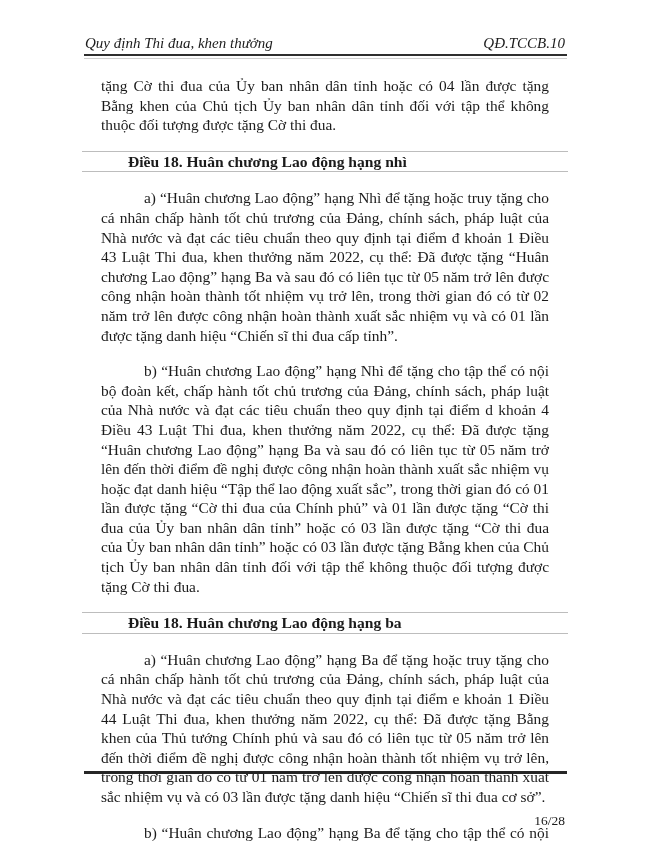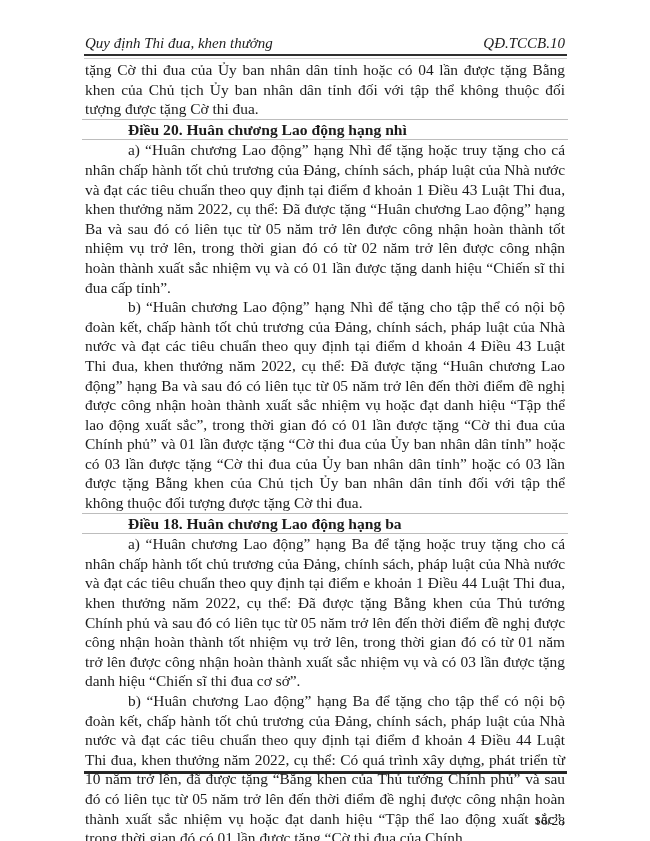--- a/index.html
+++ b/index.html
@@ -47,21 +47,21 @@
   .doc-body {
     position: absolute;
     left: 85px;
     top: 60px;
     width: 480px;
     font-size: 15.4px;
     line-height: 19.6px;
     text-align: justify;
   }
   .para {
-    margin: 0;
+    margin: 16px;
     padding: 0;
     text-indent: 43px;
   }
   .para.continuation {
     text-indent: 0;
   }
   .article-heading {
     margin: 0;
     padding: 0;
     font-size: 15.6px;
@@ -101,21 +101,21 @@
   </div>
   <div class="header-rule"></div>
   <div class="header-rule-echo"></div>
 
   <div class="doc-body">
 
     <p class="para continuation">tặng Cờ thi đua của Ủy ban nhân dân tỉnh hoặc có 04 lần được tặng Bằng khen của Chủ tịch Ủy ban nhân dân tỉnh đối với tập thể không thuộc đối tượng được tặng Cờ thi đua.</p>
 
     <div class="artifact-rule"></div>
 
-    <h3 class="article-heading">Điều 20. Huân chương Lao động hạng nhì</h3>
+    <h3 class="article-heading">Điều 18. Huân chương Lao động hạng nhì</h3>
 
     <div class="artifact-rule"></div>
 
     <p class="para">a) “Huân chương Lao động” hạng Nhì để tặng hoặc truy tặng cho cá nhân chấp hành tốt chủ trương của Đảng, chính sách, pháp luật của Nhà nước và đạt các tiêu chuẩn theo quy định tại điểm đ khoản 1 Điều 43 Luật Thi đua, khen thưởng năm 2022, cụ thể: Đã được tặng “Huân chương Lao động” hạng Ba và sau đó có liên tục từ 05 năm trở lên được công nhận hoàn thành tốt nhiệm vụ trở lên, trong thời gian đó có từ 02 năm trở lên được công nhận hoàn thành xuất sắc nhiệm vụ và có 01 lần được tặng danh hiệu “Chiến sĩ thi đua cấp tỉnh”.</p>
 
     <p class="para">b) “Huân chương Lao động” hạng Nhì để tặng cho tập thể có nội bộ đoàn kết, chấp hành tốt chủ trương của Đảng, chính sách, pháp luật của Nhà nước và đạt các tiêu chuẩn theo quy định tại điểm d khoản 4 Điều 43 Luật Thi đua, khen thưởng năm 2022, cụ thể: Đã được tặng “Huân chương Lao động” hạng Ba và sau đó có liên tục từ 05 năm trở lên đến thời điểm đề nghị được công nhận hoàn thành xuất sắc nhiệm vụ hoặc đạt danh hiệu “Tập thể lao động xuất sắc”, trong thời gian đó có 01 lần được tặng “Cờ thi đua của Chính phủ” và 01 lần được tặng “Cờ thi đua của Ủy ban nhân dân tỉnh” hoặc có 03 lần được tặng “Cờ thi đua của Ủy ban nhân dân tỉnh” hoặc có 03 lần được tặng Bằng khen của Chủ tịch Ủy ban nhân dân tỉnh đối với tập thể không thuộc đối tượng được tặng Cờ thi đua.</p>
 
     <div class="artifact-rule"></div>
 
     <h3 class="article-heading">Điều 18. Huân chương Lao động hạng ba</h3>

